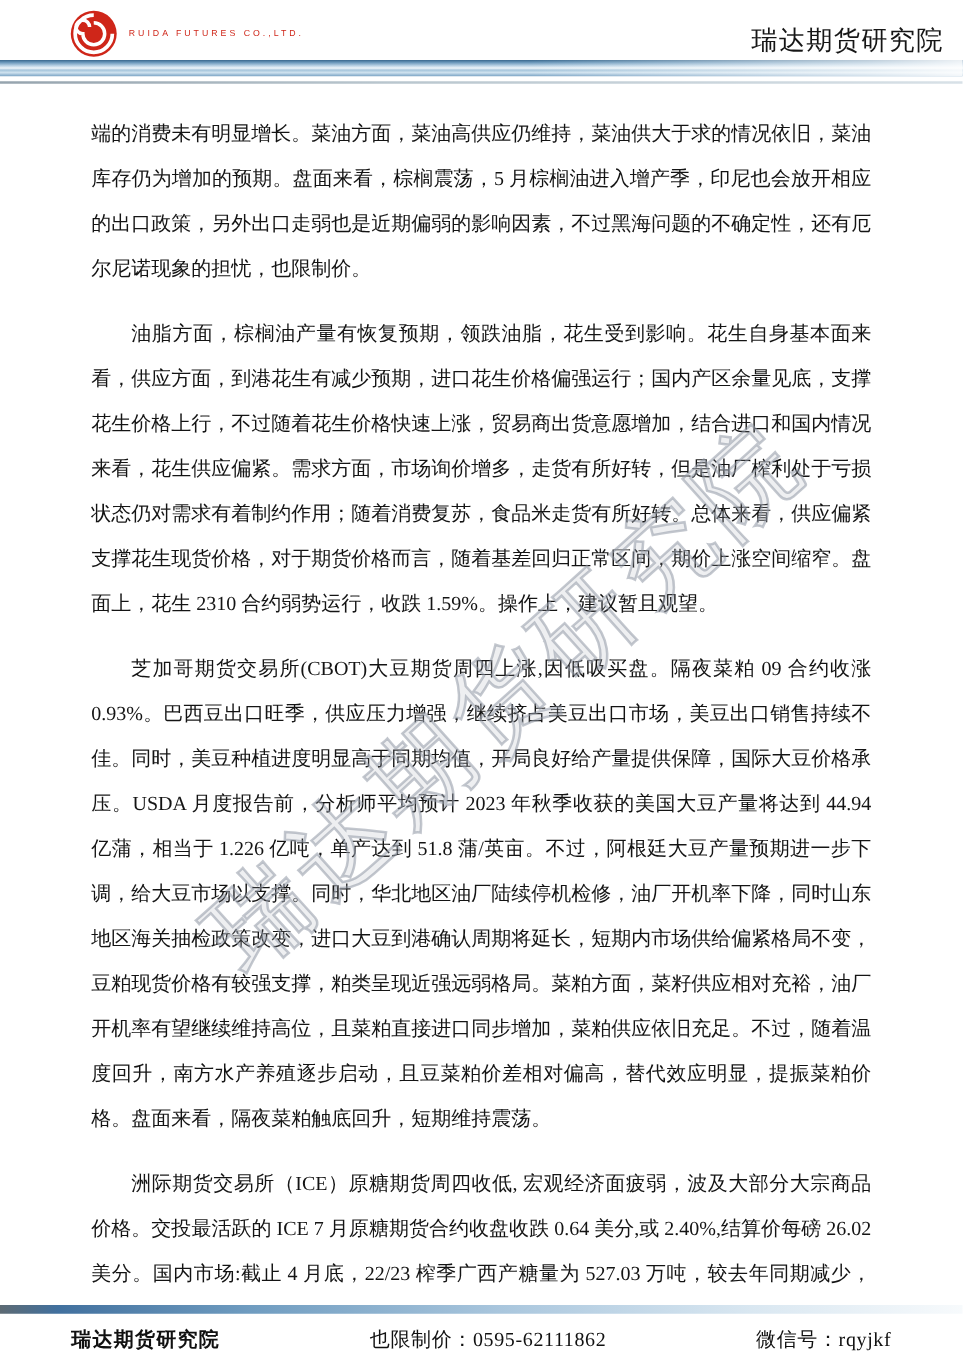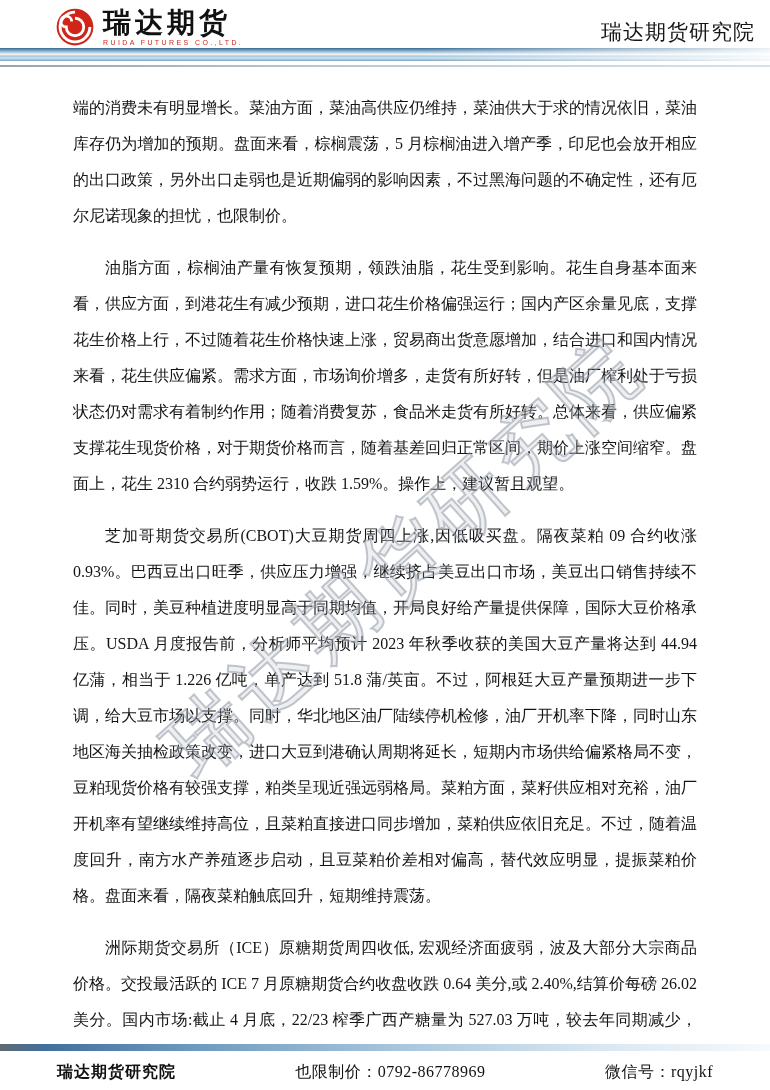--- a/index.html
+++ b/index.html
@@ -97,21 +97,20 @@
 
   <div class="logo-row">
     <span class="logo-icon">
       <svg viewBox="0 0 48 48" width="42" height="42" aria-hidden="true">
         <circle cx="24" cy="24" r="21" fill="#cf2619"></circle>
         <path d="M24 7 a17 17 0 1 0 17 17" stroke="#ffffff" stroke-width="3.4" fill="none"></path>
         <path d="M24 14 a10 10 0 1 1 -10 10 a6.2 6.2 0 1 1 6.2 -6.2" stroke="#ffffff" stroke-width="3.2" fill="none"></path>
       </svg>
     </span>
     <span class="logo-text-block">
-      <span class="logo-cn">瑞达期货</span>
       <span class="logo-en">RUIDA FUTURES CO.,LTD.</span>
     </span>
   </div>
   <div class="header-institute">瑞达期货研究院</div>
   <div class="header-bar"></div>
   <div class="header-underline"></div>
 
   <div class="watermark">瑞达期货研究院</div>
 
   <div class="content">
@@ -126,18 +125,18 @@
     </section>
     <section>
       <p class="indent">洲际期货交易所（ICE）原糖期货周四收低, 宏观经济面疲弱，波及大部分大宗商品价格。交投最活跃的 ICE  7 月原糖期货合约收盘收跌 0.64 美分,或 2.40%,结算价每磅 26.02 美分。国内市场:截止 4 月底，22/23 榨季广西产糖量为 527.03 万吨，较去年同期减少，减幅基本符</p>
     </section>
   </div>
 
   <div class="footer">
     <div class="footer-bar"></div>
     <div class="footer-row">
       <span class="footer-institute">瑞达期货研究院</span>
-      <span class="footer-hotline"><span>也限制价：</span><span>0792-86778969</span></span>
+      <span class="footer-hotline"><span>也限制价：</span><span>0595-62111862</span></span>
       <span class="footer-wechat"><span>微信号：</span><span>rqyjkf</span></span>
     </div>
   </div>
 
 </div>
 
 </body></html>

